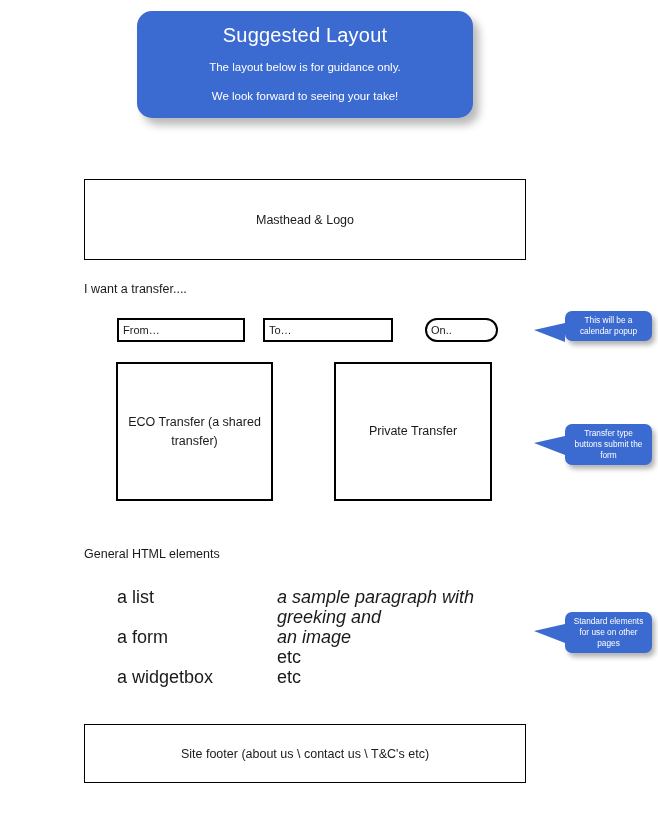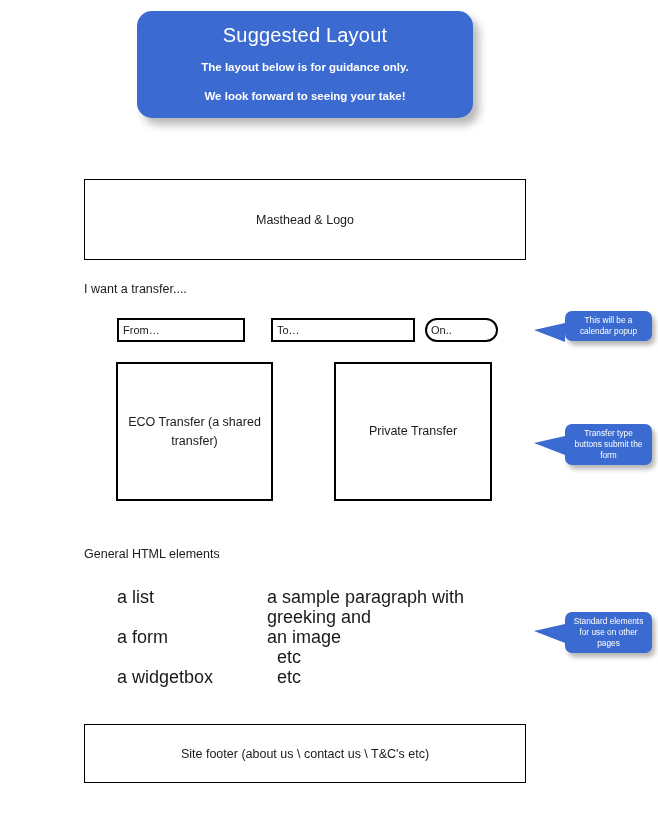--- a/index.html
+++ b/index.html
@@ -33,21 +33,20 @@
   }
   .banner-title {
     font-size: 20px;
     line-height: 28px;
     letter-spacing: 0.2px;
   }
   .banner-line {
     font-size: 11.5px;
     line-height: 16px;
     margin-top: 10px;
-    font-weight: bold;
   }
   .banner-line.second {
     margin-top: 13px;
   }
 
   
   .box {
     position: absolute;
     box-sizing: border-box;
     border: 1.4px solid #000000;
@@ -88,21 +87,21 @@
     box-sizing: border-box;
     border: 2px solid #000000;
     background: #ffffff;
     height: 24px;
     display: flex;
     align-items: center;
     padding-left: 4px;
     font-size: 11px;
   }
   .field-from { left: 117px; top: 318px; width: 128px; }
-  .field-to   { left: 271px; top: 318px; width: 144px; }
+  .field-to   { left: 263px; top: 318px; width: 130px; }
   .field-on   { left: 425px; top: 318px; width: 73px; border-radius: 12px;  }
 
   
   .transfer-box {
     position: absolute;
     box-sizing: border-box;
     border: 2px solid #000000;
     background: #ffffff;
     display: flex;
     align-items: center;
@@ -182,21 +181,21 @@
 <div class="transfer-box transfer-private">
   <span>Private Transfer</span>
 </div>
 
 <div class="section-label label-general">General HTML elements</div>
 
 <div class="gen-item" style="left:117px; top:587px;">a list</div>
 <div class="gen-item" style="left:117px; top:627px;text-align:right;">a form</div>
 <div class="gen-item" style="left:117px; top:667px;">a widgetbox</div>
 
-<div class="gen-item" style="left:267px; top:587px; width:245px;">a sample paragraph with greeking and
+<div class="gen-item" style="left:277px; top:587px; width:245px;font-style:italic;">a sample paragraph with greeking and
 an image</div>
 <div class="gen-item" style="left:277px; top:647px;">etc</div>
 <div class="gen-item" style="left:277px; top:667px;">etc</div>
 
 <div class="box footer-box">
   <span>Site footer (about us \ contact us \ T&amp;C's etc)</span>
 </div>
 
 <div class="callout callout-calendar">
   <span>This will be a calendar popup</span>

